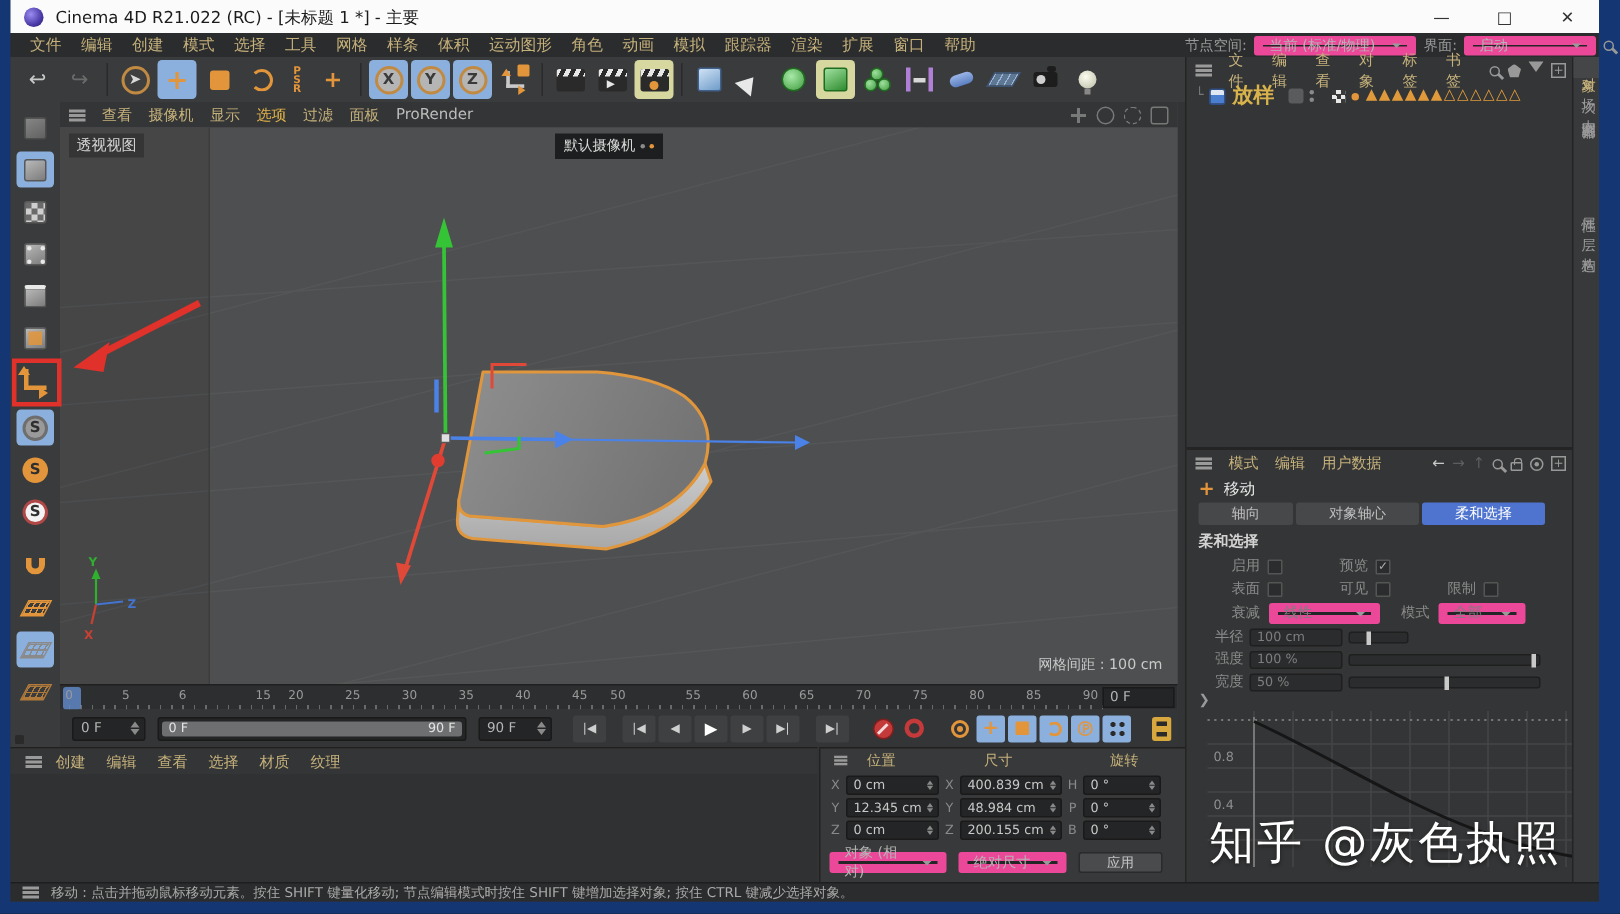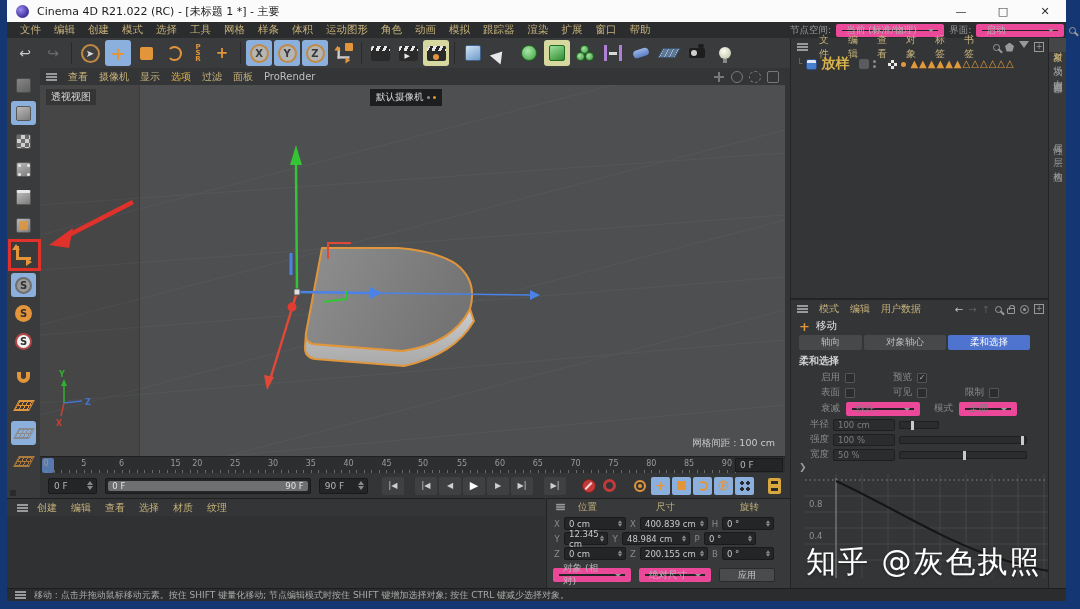--- a/index.html
+++ b/index.html
@@ -481,21 +481,21 @@
       <span class="tick-label" style="left: 6px;">0</span>
           <span class="tick-label" style="left: 43.83px;">5</span>
           <span class="tick-label" style="left: 81.66px;">6</span>
           <span class="tick-label" style="left: 119.49px; margin-left: 16px;">15</span>
           <span class="tick-label" style="left: 157.32px;">20</span>
           <span class="tick-label" style="left: 195.15px;">25</span>
           <span class="tick-label" style="left: 232.98px;">30</span>
           <span class="tick-label" style="left: 270.81px;">35</span>
           <span class="tick-label" style="left: 308.64px;">40</span>
           <span class="tick-label" style="left: 346.47px;">45</span>
-          <span class="tick-label" style="left: 383px;">50</span>
+          <span class="tick-label" style="left: 372px;">50</span>
           <span class="tick-label" style="left: 422.13px;">55</span>
           <span class="tick-label" style="left: 459.96px;">60</span>
           <span class="tick-label" style="left: 497.79px;">65</span>
           <span class="tick-label" style="left: 535.62px;">70</span>
           <span class="tick-label" style="left: 573.45px;">75</span>
           <span class="tick-label" style="left: 611.28px;">80</span>
           <span class="tick-label" style="left: 649.11px;">85</span>
           <span class="tick-label" style="left: 686.94px;">90</span>
         </div>
     </div>
@@ -600,21 +600,21 @@
           <div class="cfield" style="width:52px;">
               <span>0 °</span>
               <div class="stepper" style="transform:scale(.7);">
                 <i class="up"></i>
                 <i class="dn"></i>
               </div>
             </div>
         </div>
         <div class="coord-row">
           <span class="axl">Y</span>
-          <div class="cfield" style="width:44px;">
+          <div class="cfield" style="width:62px;">
               <span>12.345 cm</span>
               <div class="stepper" style="transform:scale(.7);">
                 <i class="up"></i>
                 <i class="dn"></i>
               </div>
             </div>
           <span class="axl">Y</span>
           <div class="cfield" style="width:68px;text-align:right;">
               <span>48.984 cm</span>
               <div class="stepper" style="transform:scale(.7);">

